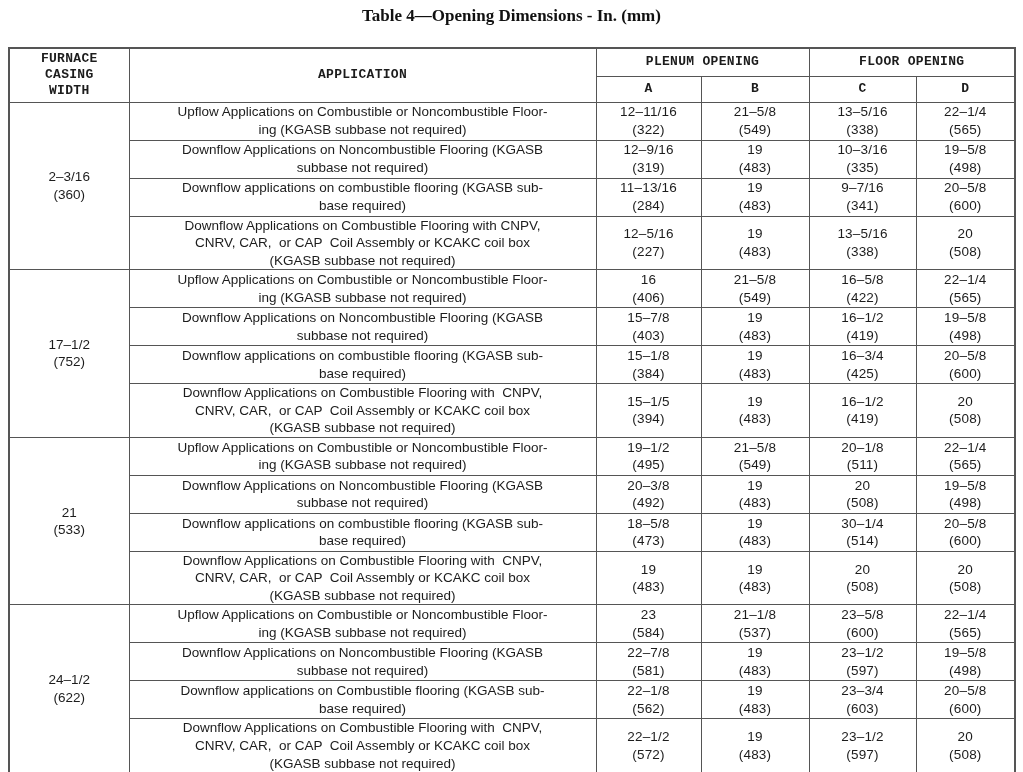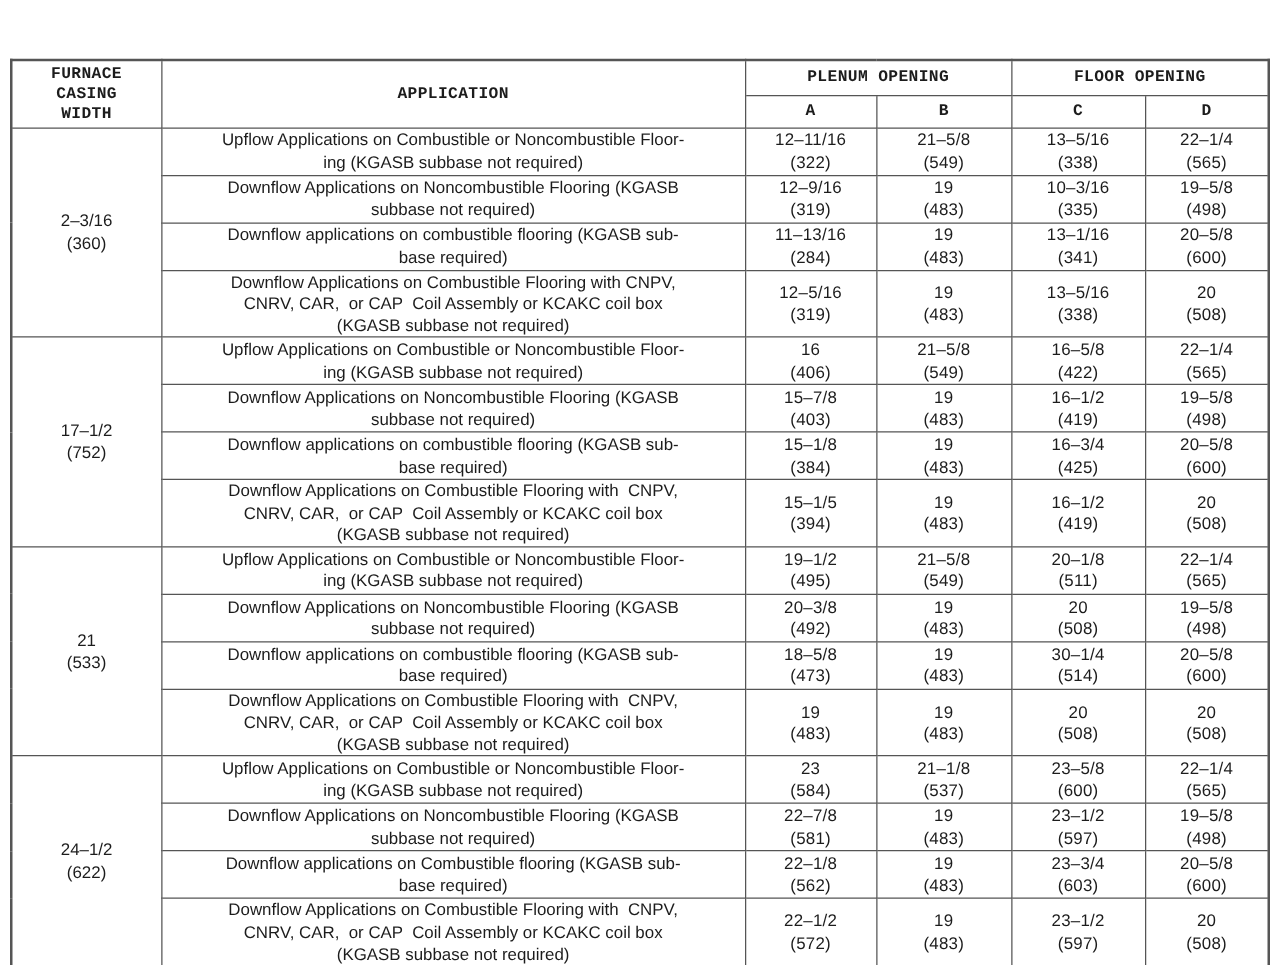--- a/index.html
+++ b/index.html
@@ -63,20 +63,21 @@
   tr.r2 { height: 38px; }   
   tr.r3 { height: 50px; }   
   td.groupcell { font-size: 13.5px; }
   td.appcell { font-size: 13.5px; }
   td.valcell { letter-spacing: 0.2px; }
 </style>
 </head>
 <body>
 
 <div class="page">
+  <div class="title">Table 4—Opening Dimensions - In. (mm)</div>
 
   <table class="dims">
     <colgroup>
       <col style="width:120px">
       <col style="width:467px">
       <col style="width:105px">
       <col style="width:108px">
       <col style="width:107px">
       <col style="width:99px">
     </colgroup>
@@ -124,31 +125,31 @@
         <td class="valcell">19–5/8
 (498)</td>
       </tr>
       <tr class="r2">
         <td class="appcell">Downflow applications on combustible flooring (KGASB sub-
 base required)</td>
         <td class="valcell">11–13/16
 (284)</td>
         <td class="valcell">19
 (483)</td>
-        <td class="valcell">13–1/16
+        <td class="valcell">9–7/16
 (341)</td>
         <td class="valcell">20–5/8
 (600)</td>
       </tr>
       <tr class="r3">
         <td class="appcell">Downflow Applications on Combustible Flooring with CNPV,
 CNRV, CAR,  or CAP  Coil Assembly or KCAKC coil box
 (KGASB subbase not required)</td>
         <td class="valcell">12–5/16
-(319)</td>
+(227)</td>
         <td class="valcell">19
 (483)</td>
         <td class="valcell">13–5/16
 (338)</td>
         <td class="valcell">20
 (508)</td>
       </tr>
 
       <tr class="r2">
         <td rowspan="4" class="groupcell">17–1/2

